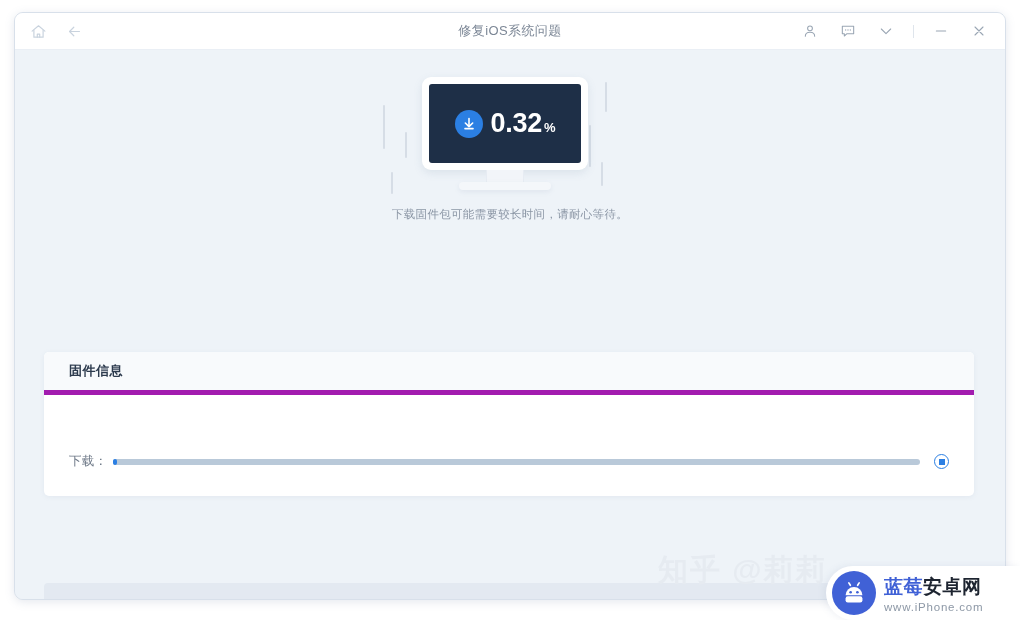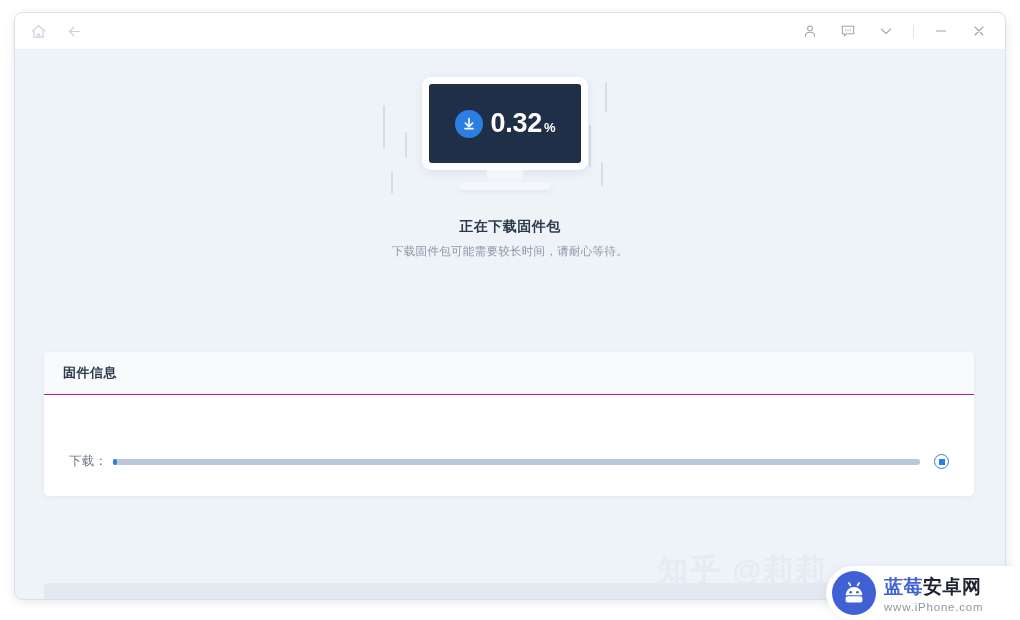--- a/index.html
+++ b/index.html
@@ -153,24 +153,24 @@
     left: 29px; top: 302px;
     width: 930px;
     background: #ffffff;
     border-radius: 5px;
     box-shadow: 0 1px 5px rgba(130,150,180,0.10);
     overflow: hidden;
   }
   #info-card-header {
     height: 43px;
     background: #f8fafc;
-    border-bottom: 1px solid #a21caf;
-    display: flex;
-    align-items: center;
-    padding-left: 19px;
+    border-bottom: 5px solid #a21caf;
+    display: flex;
+    align-items: center;
+    padding-left: 25px;
   }
   #info-card-title {
     font-size: 13px;
     font-weight: bold;
     color: #2c3a4d;
     letter-spacing: 0.5px;
   }
   #info-card-body { padding: 28px 25px 26px 25px; }
 
   .spec-row { display: flex; align-items: center; font-size: 12.5px; }
@@ -304,20 +304,21 @@
         </svg>
       </span>
       <span class="tb-ico">
         <svg width="17" height="17" viewBox="0 0 24 24" fill="none" stroke="currentColor" stroke-width="1.7" stroke-linecap="round" stroke-linejoin="round">
           <path d="M19 12H5"></path>
             <path d="M11 6 5 12l6 6"></path>
         </svg>
       </span>
     </div>
 
+    <div id="titlebar-title">修复iOS系统问题</div>
 
     <div class="tb-right">
       <span class="tb-ico">
         <svg width="16" height="16" viewBox="0 0 24 24" fill="none" stroke="currentColor" stroke-width="1.6" stroke-linecap="round" stroke-linejoin="round">
           <circle cx="12" cy="8" r="3.6"></circle>
             <path d="M5 20c0-3.6 3.1-6 7-6s7 2.4 7 6"></path>
         </svg>
       </span>
       <span class="tb-ico">
         <svg width="16" height="16" viewBox="0 0 24 24" fill="none" stroke="currentColor" stroke-width="1.6" stroke-linejoin="round">
@@ -371,21 +372,20 @@
             <span id="pct-group">
               <span id="pct-value">0.32</span>
                 <span id="pct-unit">%</span>
             </span>
           </div>
         </div>
         <div id="monitor-neck"></div>
         <div id="monitor-base"></div>
       </div>
 
-      <div id="hero-title">正在下载固件包</div>
       <div id="hero-sub">下载固件包可能需要较长时间，请耐心等待。</div>
     </div>
 
     <div id="info-card">
       <div id="info-card-header">
         <span id="info-card-title">固件信息</span>
       </div>
 
       <div id="info-card-body">
 

